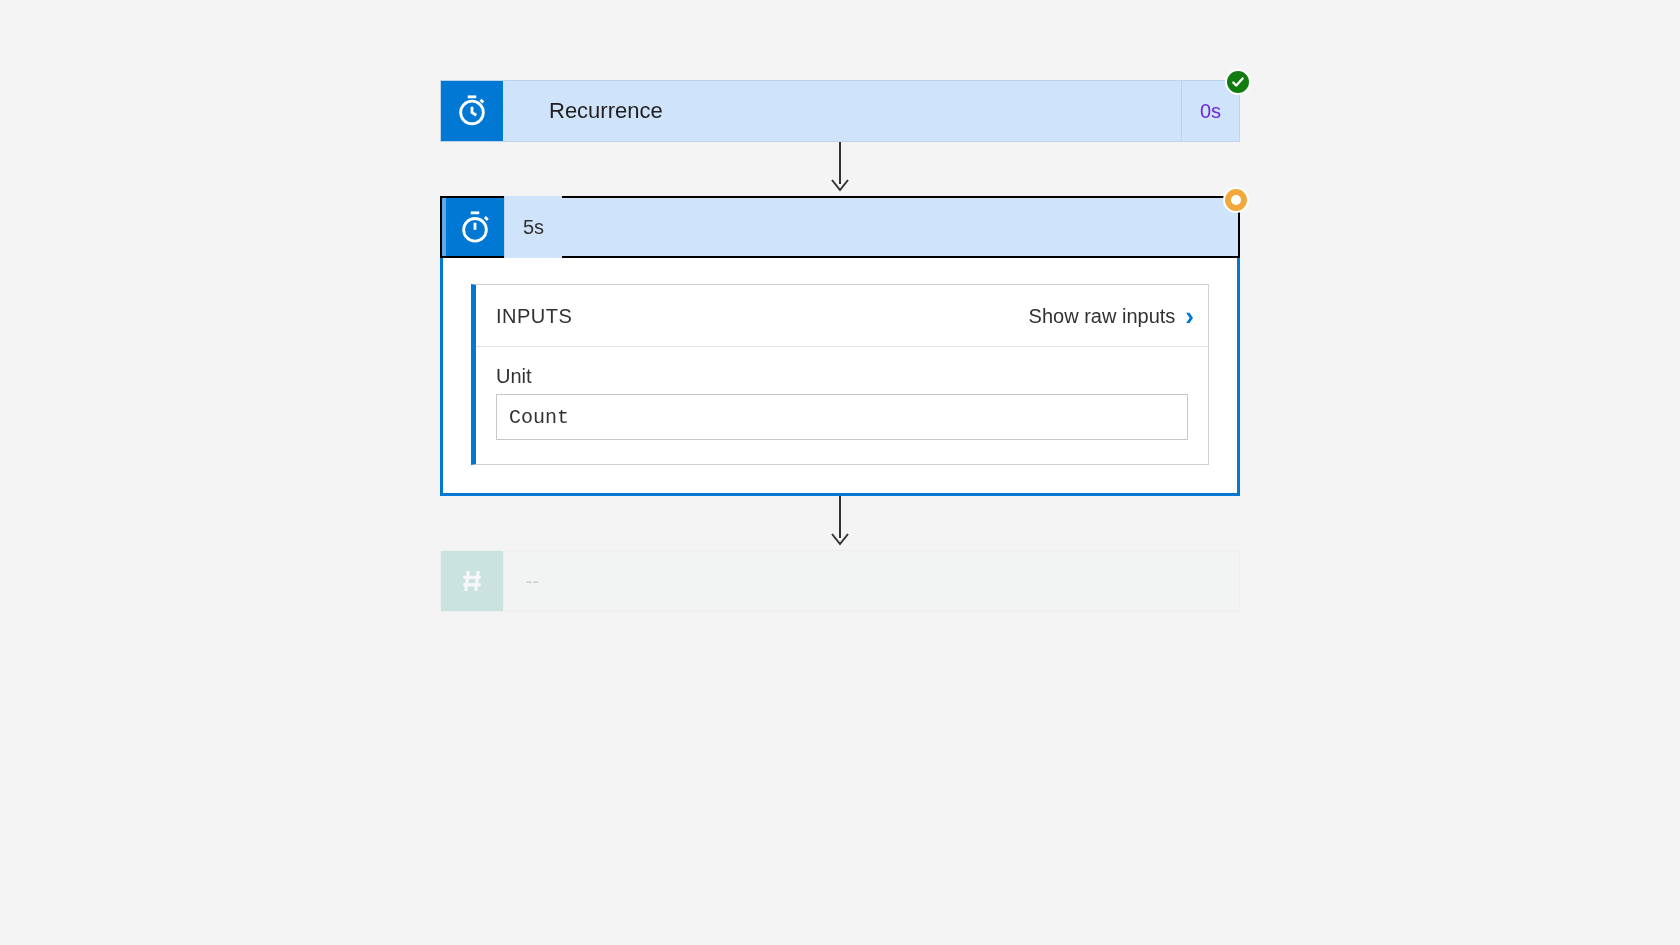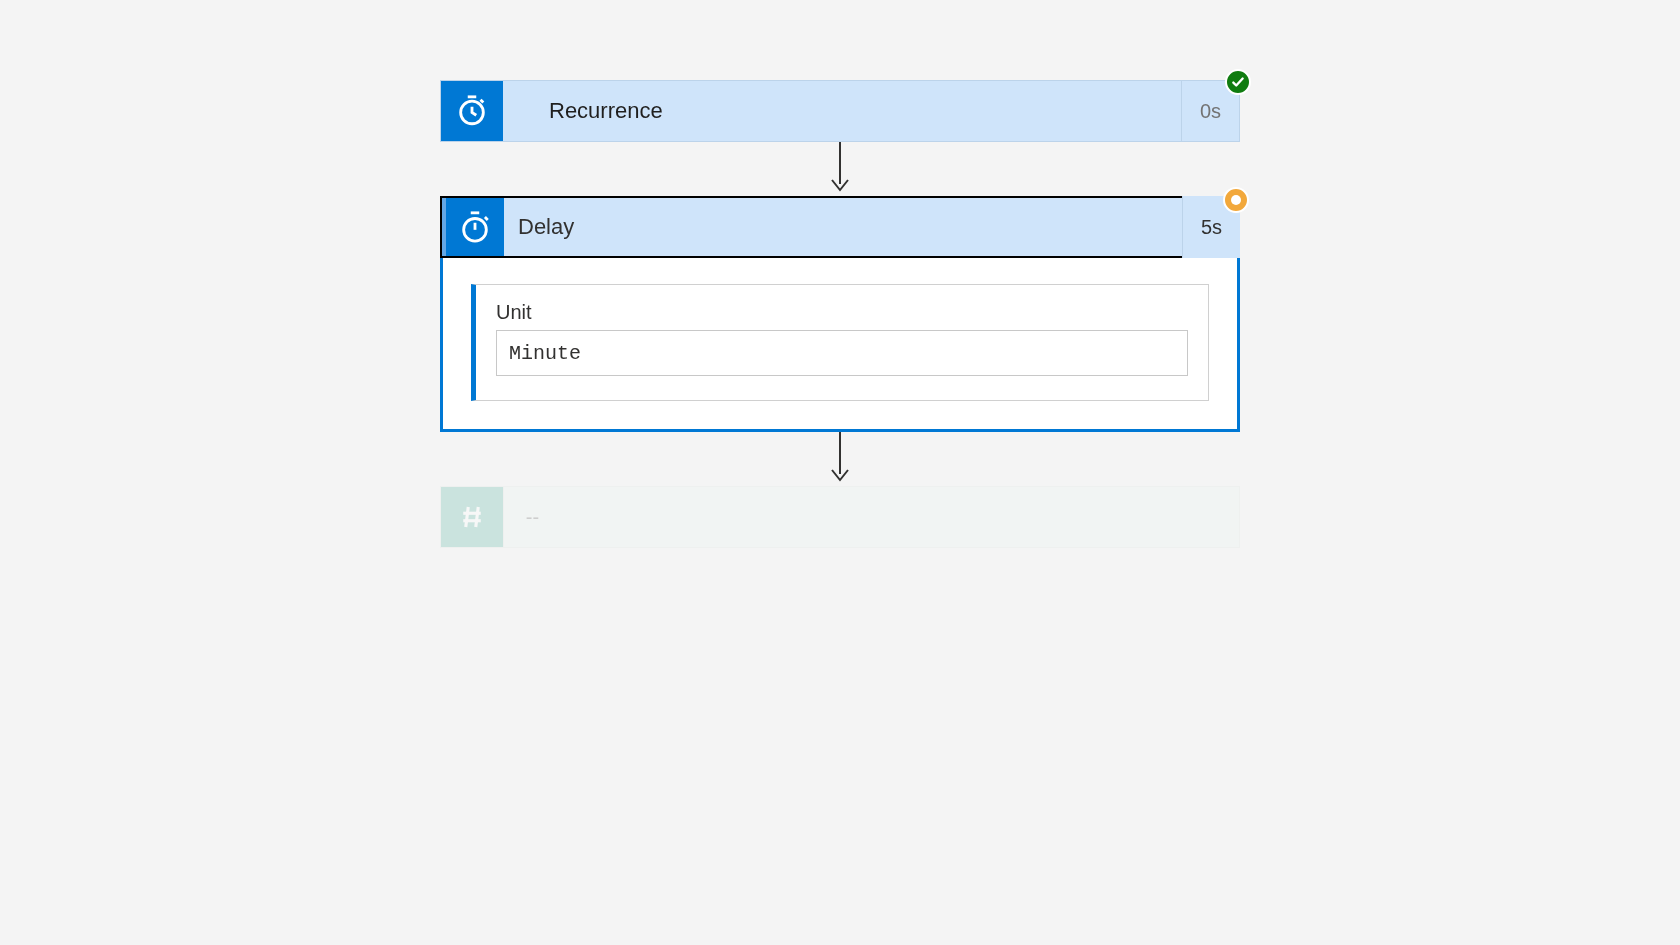--- a/index.html
+++ b/index.html
@@ -45,21 +45,21 @@
     font-size: 22px;
     color: #201f1e;
   }
   .card .time {
     width: 58px;
     border-left: 1px solid #bcd3ea;
     display: flex;
     align-items: center;
     justify-content: center;
     font-size: 20px;
-    color: #737373;
+    color: #6d28d9;
   }
 
   
   .badge {
     position: absolute;
     top: -12px;
     right: -12px;
     width: 26px;
     height: 26px;
     border-radius: 50%;
@@ -207,33 +207,39 @@
     <div class="expanded" style="position:relative;">
       <div class="hdr">
         <div class="icon-box">
           <svg width="34" height="34" viewBox="0 0 24 24" fill="none" stroke="#fff" stroke-width="2">
             <circle cx="12" cy="14" r="8"></circle>
             <path d="M12 14V9"></path>
             <path d="M9 2h6"></path>
             <path d="M19 5l2 2"></path>
           </svg>
         </div>
-        <div class="title">Delay</div>
         <div class="time">5s</div>
       </div>
       <div class="badge running"></div>
 
       <div class="panel-body">
         <div class="inputs-box">
+          <div class="inputs-header">
+            <span class="lbl">INPUTS</span>
+            <span class="raw">
+              <span>Show raw inputs</span>
+              <span class="chevron">›</span>
+            </span>
+          </div>
 
 
           <div>
             <div class="field-label" style="font-weight:400;">Unit</div>
             <div class="field-box">
-              <span class="val-mono">Minute</span>
+              <span class="val-mono">Count</span>
             </div>
           </div>
         </div>
       </div>
     </div>
 
     <div class="connector">
       <svg width="24" height="54">
           <line x1="12" y1="0" x2="12" y2="42" stroke="#323130" stroke-width="2"></line>
           <polyline points="4,38 12,48 20,38" fill="none" stroke="#323130" stroke-width="2"></polyline>

